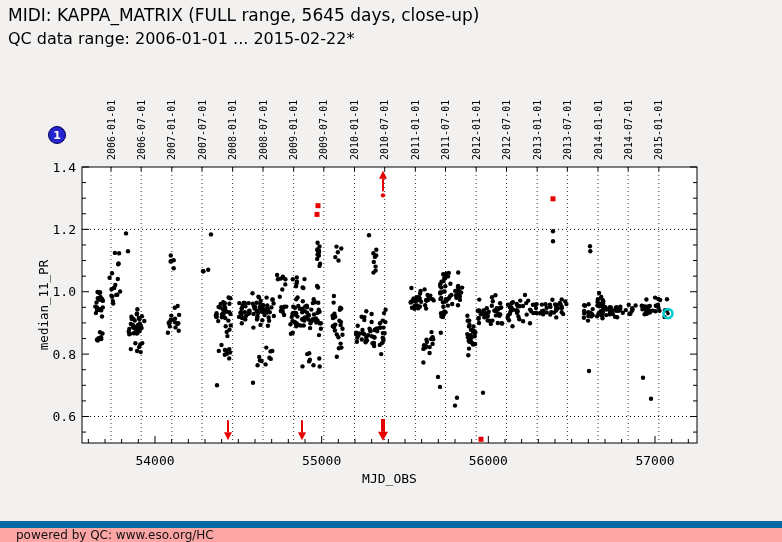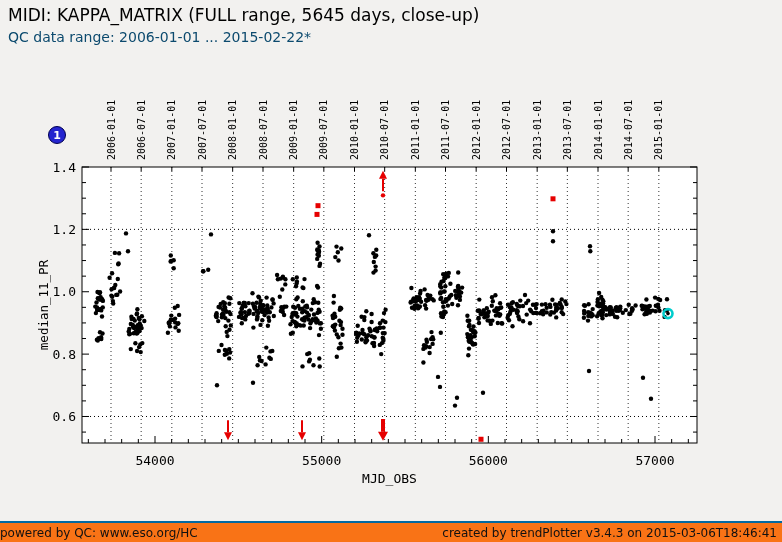--- a/index.html
+++ b/index.html
@@ -8,38 +8,38 @@
     background:#f2f1ef;
     font-family:"DejaVu Sans", sans-serif;
     -webkit-font-smoothing:antialiased;
   }
   .title{
     position:absolute;left:8px;top:5px;
     font-size:17px;color:#000;
   }
   .subtitle{
     position:absolute;left:8px;top:29px;
-    font-size:14px;color:#0c4a6e;
+    font-size:16px;color:#000000;
   }
   .badge{
     position:absolute;left:48px;top:126px;width:18px;height:18px;
     border-radius:50%;
     border:1.5px solid #000050;
     box-sizing:border-box;
     color:#fff;font-size:11px;font-weight:bold;
     display:flex;align-items:center;justify-content:center;
     cursor:pointer;
   }
   #chart{position:absolute;left:0;top:0;}
   .footer{
     position:absolute;left:0;bottom:0;width:782px;height:21px;
-    background:#f97316;border-top:2px solid #0369a1;
+    background:#fca5a5;border-top:7px solid #0369a1;
     font-size:12px;color:#111;
     display:flex;align-items:center;justify-content:space-between;
-    box-sizing:border-box;padding:0 5px 0 0;
+    box-sizing:border-box;padding:0 5px 0 16px;
   }
 </style>
 </head>
 <body>
 
 <div class="page-root">
   <div class="title">MIDI: KAPPA_MATRIX (FULL range, 5645 days, close-up)</div>
   <div class="subtitle">QC data range: 2006-01-01 ... 2015-02-22*</div>
   <svg id="chart" width="782" height="521">
       <rect x="82" y="167" width="615" height="276" fill="#ffffff"></rect>
@@ -1042,15 +1042,14 @@
       </g>
       <g>
         <circle cx="668" cy="313.57627118644064" r="4.5" fill="none" stroke="#00cccc" stroke-width="2.6"></circle>
         <circle cx="668" cy="313.57627118644064" r="1.8" fill="#000"></circle>
       </g>
       <rect x="82" y="167" width="615" height="276" fill="none" stroke="#000" stroke-width="1"></rect>
     </svg>
   <div class="badge" id="badge" style="background: rgb(37, 37, 207);">1</div>
   <div class="footer">
     <span>powered by QC: www.eso.org/HC</span>
-    <span>created by trendPlotter v3.4.3 on 2015-03-06T18:46:41</span>
   </div>
 </div>
 
 </body></html>

